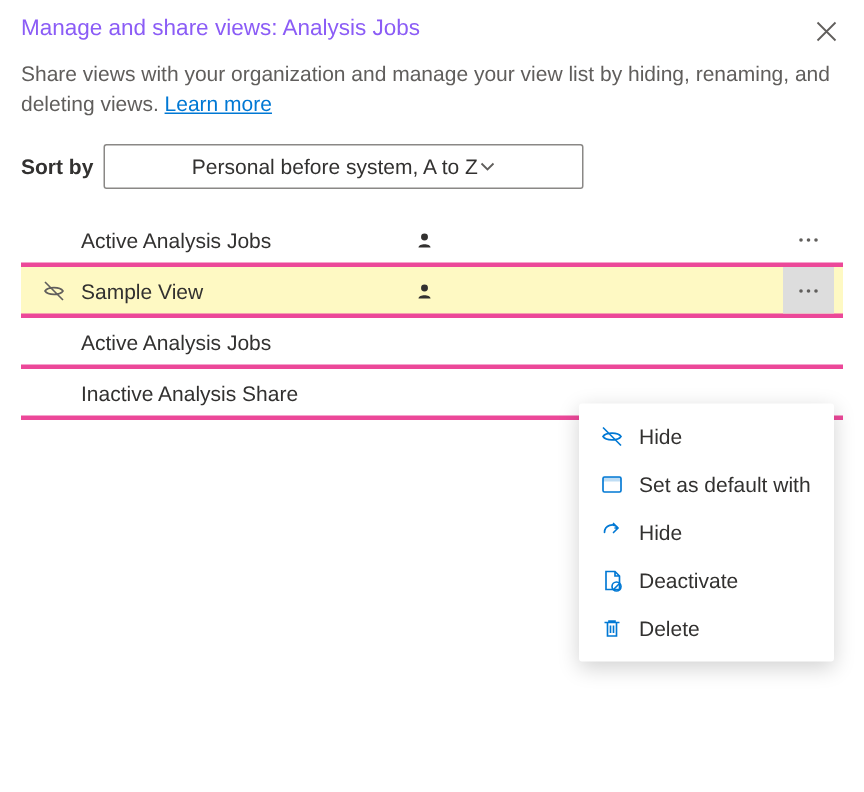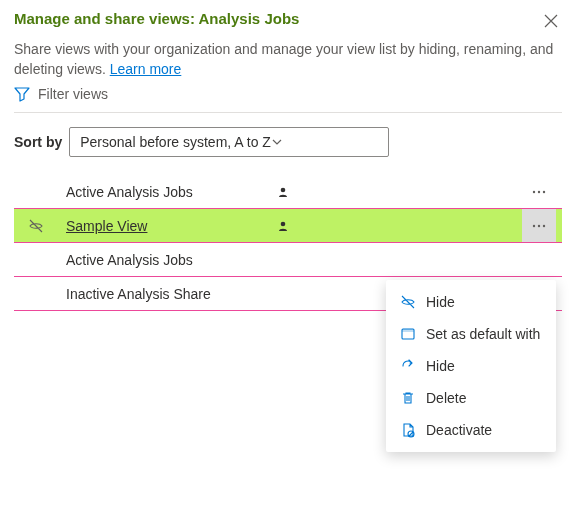--- a/index.html
+++ b/index.html
@@ -12,23 +12,23 @@
     background: #fff;
     position: relative;
   }
   .panel { padding: 10px 14px; }
   .header-row {
     display: flex;
     justify-content: space-between;
     align-items: flex-start;
     margin-bottom: 8px;
   }
-  .title { font-size: 15px; font-weight: 700; color: #4d7c0f; }
+  .title { font-size: 15px; font-weight: 400; color: #8b5cf6; }
   .close-btn { background: none; border: none; cursor: pointer; padding: 4px; color: #605e5c; }
-  .desc { font-size: 14px; color: #605e5c; line-height: 1.4; margin-bottom: 1px; }
+  .desc { font-size: 14px; color: #605e5c; line-height: 1.4; margin-bottom: 17px; }
   .learn-more { color: #0078d4; text-decoration: underline; cursor: pointer; }
   .filter-row {
     display: flex;
     align-items: center;
     gap: 8px;
     color: #605e5c;
     padding: 6px 0 10px 0;
     border-bottom: 1px solid #e1dfdd;
     margin-bottom: 14px;
     cursor: pointer;
@@ -40,38 +40,36 @@
     gap: 7px;
     margin-bottom: 18px;
   }
   .sort-label { font-weight: 600; font-size: 14px; }
   .sort-select {
     flex: 0 0 320px;
     border: 1px solid #8a8886;
     border-radius: 2px;
     padding: 6px 10px;
     display: flex;
-    justify-content: flex-start;
+    justify-content: center;
     align-items: center;
     cursor: pointer;
     background: #fff;
   }
   .sort-select .chev { color: #605e5c; }
   .view-list { }
   .view-row {
     display: flex;
     align-items: center;
     height: 34px;
     padding: 0 6px 0 14px;
-    border-bottom: 1px solid #ec4899;
-    gap: 12px;
+    border-bottom: 3px solid #ec4899;
   }
   .view-row.hovered {
-    background: #bef264;
-    text-decoration: underline;
+    background: #fef9c3;
   }
   .row-prefix {
     width: 26px;
     display: flex;
     align-items: center;
     color: #605e5c;
   }
   .row-label { flex: 1; }
   .row-person {
     width: 22px;
@@ -88,21 +86,21 @@
     cursor: pointer;
     color: #605e5c;
   }
   .row-actions.visible-only-on-hover { visibility: hidden; }
   .view-row:hover .row-actions.visible-only-on-hover,
   .view-row.hovered .row-actions { visibility: visible; }
   .row-actions.active { background: #ddd; }
   .context-menu {
     position: absolute;
     right: 20px;
-    top: 280px;
+    top: 269px;
     width: 170px;
     background: #fff;
     box-shadow: 0 4px 14px rgba(0,0,0,0.18);
     border-radius: 2px;
     padding: 6px 0;
     z-index: 10;
   }
   .menu-item {
     display: flex;
     align-items: center;
@@ -126,26 +124,20 @@
       <svg width="14" height="14" viewBox="0 0 14 14">
           <path d="M1 1 L13 13 M13 1 L1 13" stroke="currentColor" stroke-width="1.2" fill="none"></path>
         </svg>
     </button>
   </div>
 
   <p class="desc">
     <span>Share views with your organization and manage your view list by hiding, renaming, and deleting views. </span><a class="learn-more">Learn more</a>
   </p>
 
-  <div class="filter-row">
-    <svg width="16" height="16" viewBox="0 0 16 16">
-        <path d="M1 2 h14 l-5 6 v5 l-4 2 v-7 z" fill="none" stroke="currentColor" stroke-width="1.2" stroke-linejoin="round"></path>
-      </svg>
-    <span>Filter views</span>
-  </div>
 
   <div class="sort-row">
     <span class="sort-label">Sort by</span>
     <div class="sort-select">
       <span>Personal before system, A to Z</span>
       <span class="chev">
         <svg width="12" height="12" viewBox="0 0 12 12">
             <path d="M2 4 l4 4 l4 -4" fill="none" stroke="currentColor" stroke-width="1.2"></path>
           </svg>
       </span>
@@ -233,28 +225,28 @@
       <span class="mi-icon">
         <svg width="16" height="16" viewBox="0 0 16 16">
           <path d="M3 8 a5 5 0 0 1 9 -3 M9 2 l3 3 l-3 3 M12 5 h-2" fill="none" stroke="currentColor" stroke-width="1.1" stroke-linecap="round"></path>
         </svg>
       </span>
       <span>Hide</span>
     </div>
     <div class="menu-item">
       <span class="mi-icon">
         <svg width="16" height="16" viewBox="0 0 16 16">
-          <path d="M3 4 h10 M5 4 v9 h6 v-9 M6 4 v-1 h4 v1 M7 6 v5 M9 6 v5" fill="none" stroke="currentColor" stroke-width="1.1"></path>
-        </svg>
-      </span>
-      <span>Delete</span>
-    </div>
-    <div class="menu-item">
-      <span class="mi-icon">
-        <svg width="16" height="16" viewBox="0 0 16 16">
           <path d="M4 2 h6 l3 3 v9 h-9 z M10 2 v3 h3" fill="none" stroke="currentColor" stroke-width="1.1"></path>
           <circle cx="11" cy="12" r="3" fill="none" stroke="currentColor" stroke-width="1.1"></circle>
           <path d="M9 14 l4 -4" stroke="currentColor" stroke-width="1.1"></path>
         </svg>
       </span>
       <span>Deactivate</span>
     </div>
+    <div class="menu-item">
+      <span class="mi-icon">
+        <svg width="16" height="16" viewBox="0 0 16 16">
+          <path d="M3 4 h10 M5 4 v9 h6 v-9 M6 4 v-1 h4 v1 M7 6 v5 M9 6 v5" fill="none" stroke="currentColor" stroke-width="1.1"></path>
+        </svg>
+      </span>
+      <span>Delete</span>
+    </div>
   </div>
 
 </body></html>

